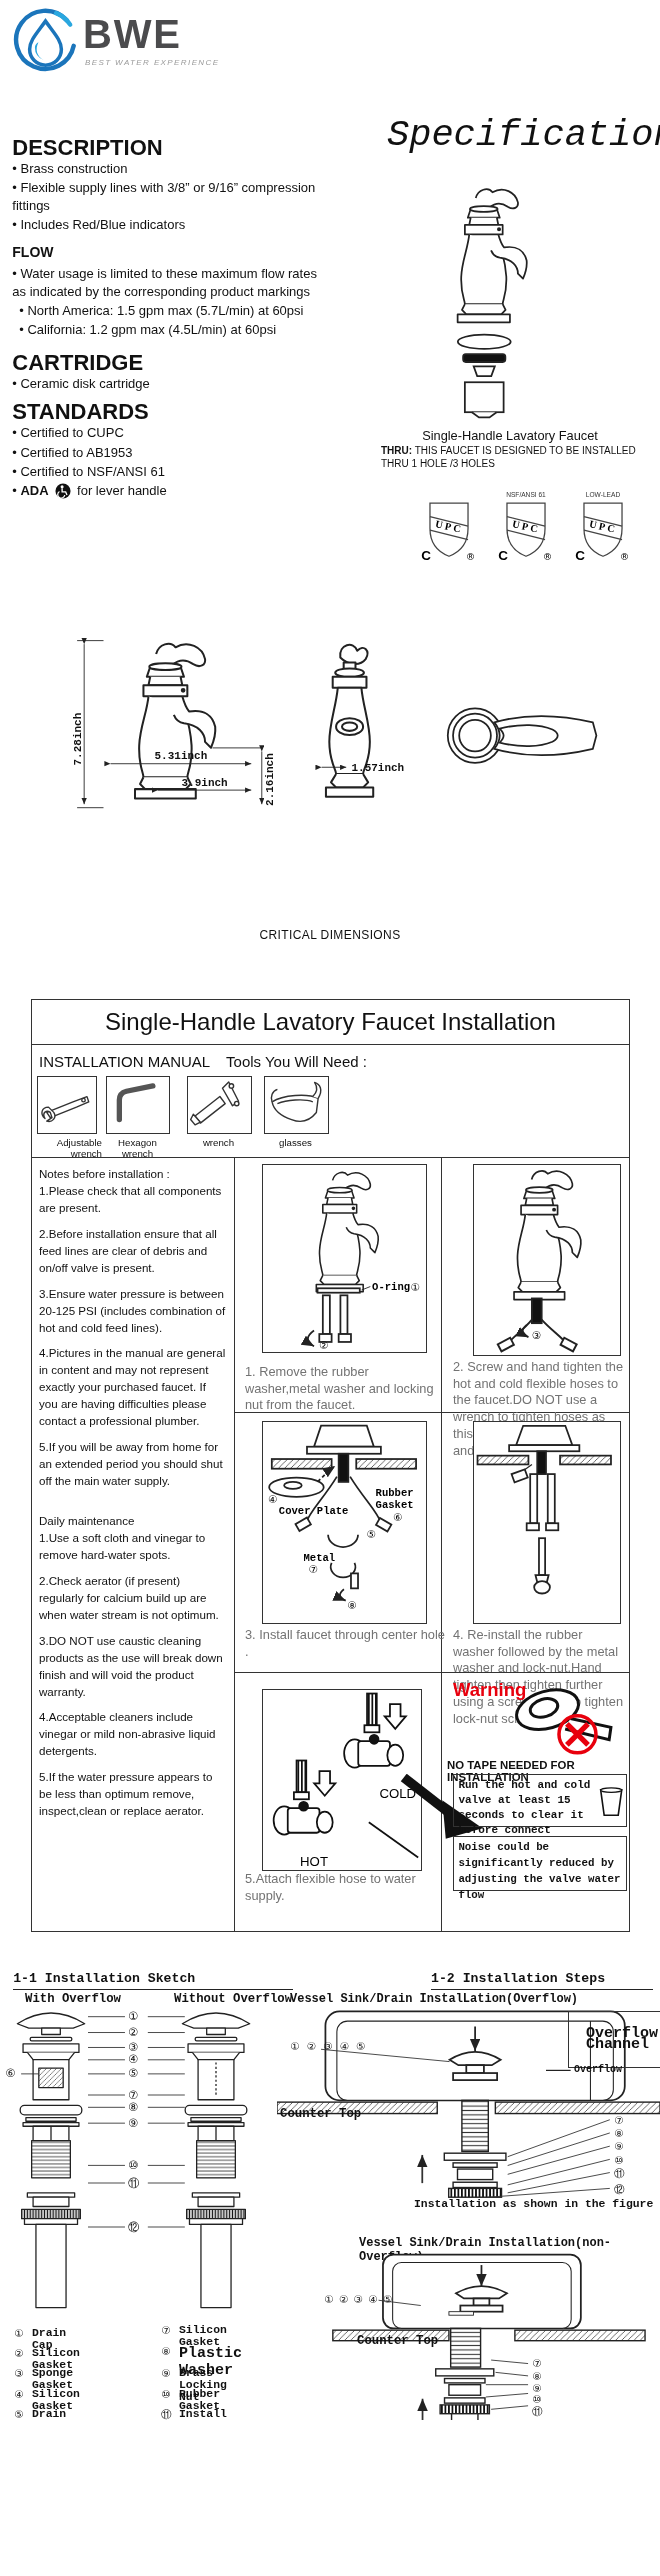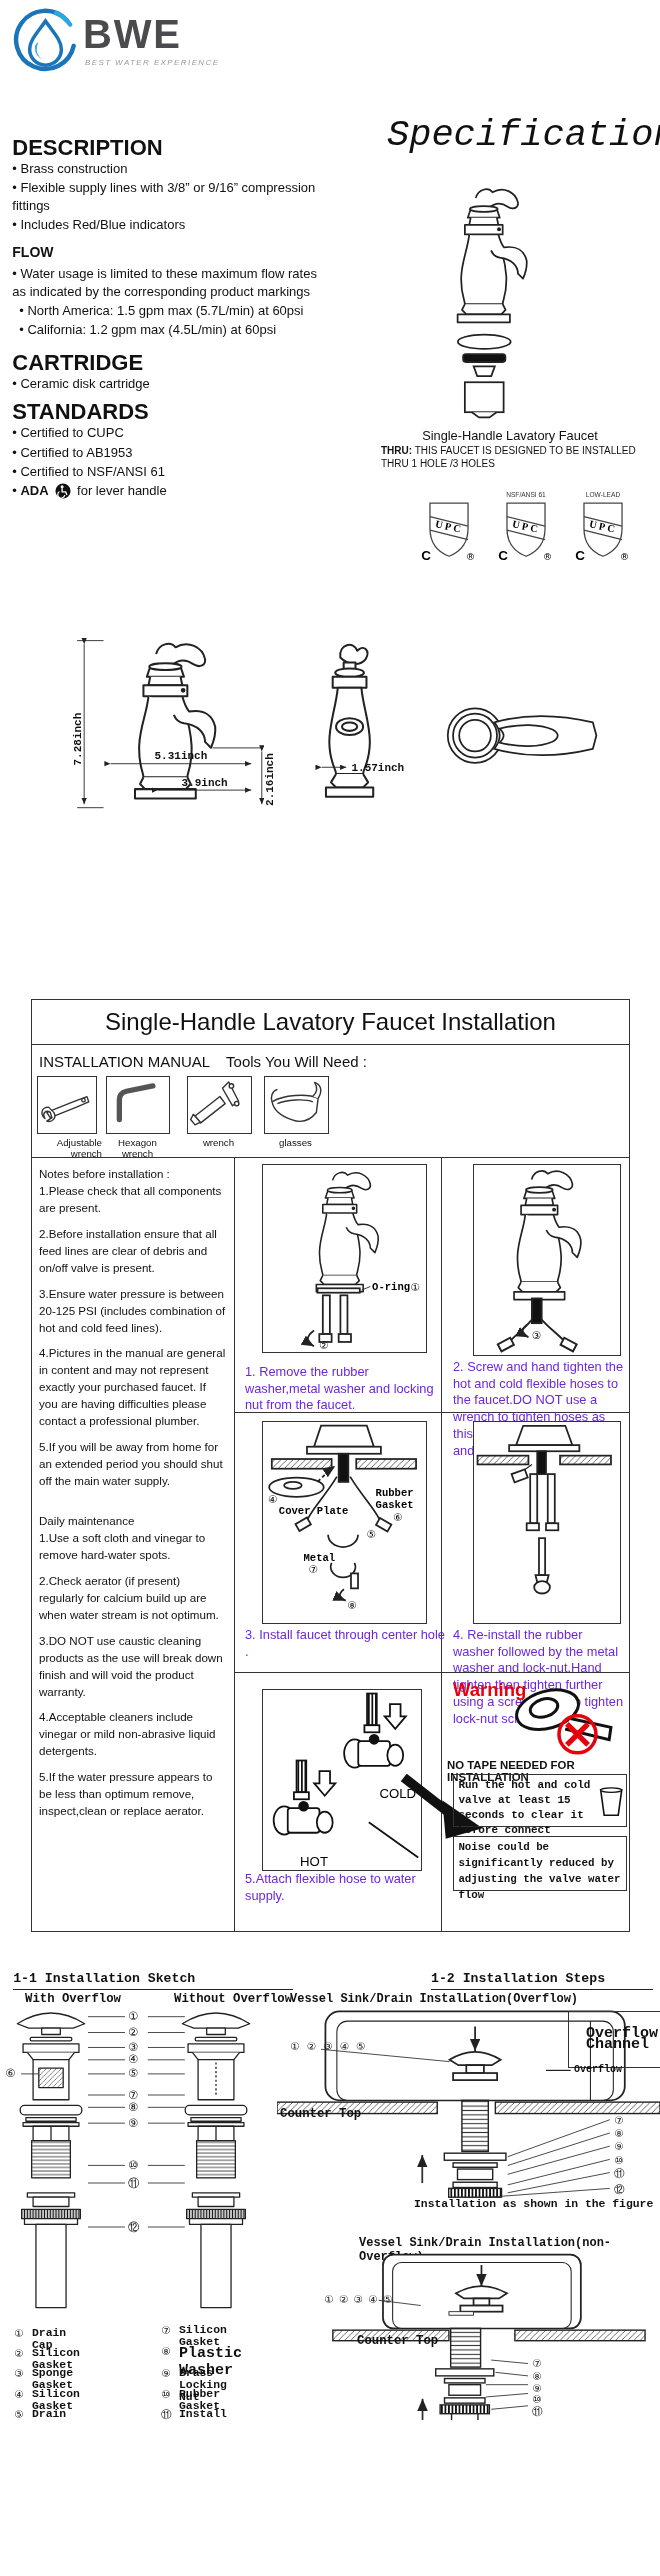--- a/index.html
+++ b/index.html
@@ -8,21 +8,21 @@
   .abs{position:absolute;}
   .mono{font-family:"Liberation Mono",monospace;font-weight:bold;}
   .serif{font-family:Liberation Mono, monospace;}
   .b{font-weight:bold;}
   .cnum{font-family:"DejaVu Sans",sans-serif;}
   .bul{margin:0 0 1.8px 0;}
   .bul::before{content:"• ";}
   .noteitem{margin:0 0 8.8px 0;}
   svg{display:block;}
   .figbox{border:1.1px solid #333;background:#fff;}
-  .cap{font-size:12.8px;line-height:16.7px;color:#6d28d9;}
+  .cap{font-size:12.8px;line-height:16.7px;color:#737373;}
   .hline{background:#333;height:1.4px;}
   .vline{background:#333;width:1.4px;}
 </style>
 </head>
 <body>
 
 <div class="page">
 
 <svg width="0" height="0" style="position:absolute">
 <defs>
@@ -248,20 +248,21 @@
     </g>
     <g class="mono" style="font:bold 12.5px 'Liberation Mono',monospace" fill="#111">
       <text x="62" y="140" transform="rotate(-90 62 140)" text-anchor="middle">7.28inch</text>
       <text x="176" y="163" text-anchor="middle">5.31inch</text>
       <text x="203" y="193" text-anchor="middle">3.9inch</text>
       <text x="281" y="186" transform="rotate(-90 281 186)" text-anchor="middle">2.16inch</text>
       <text x="370" y="176">1.57inch</text>
     </g>
   </svg>
 </div>
+<div class="abs" style="left:0;top:928px;width:660px;text-align:center;font-size:12px;letter-spacing:0.4px">CRITICAL DIMENSIONS</div>
 
 <div class="abs" style="left:31px;top:999px;width:597px;height:931px;border:1.8px solid #333">
 
   <div style="height:44px;border-bottom:1.8px solid #333;text-align:center;font-size:24px;line-height:44px">Single-Handle Lavatory Faucet Installation</div>
 
   <div class="abs" style="left:7px;top:53px;font-size:15px">
     <span>INSTALLATION MANUAL</span>
     <span style="margin-left:12.3px">Tools You Will Need :</span>
   </div>
 

